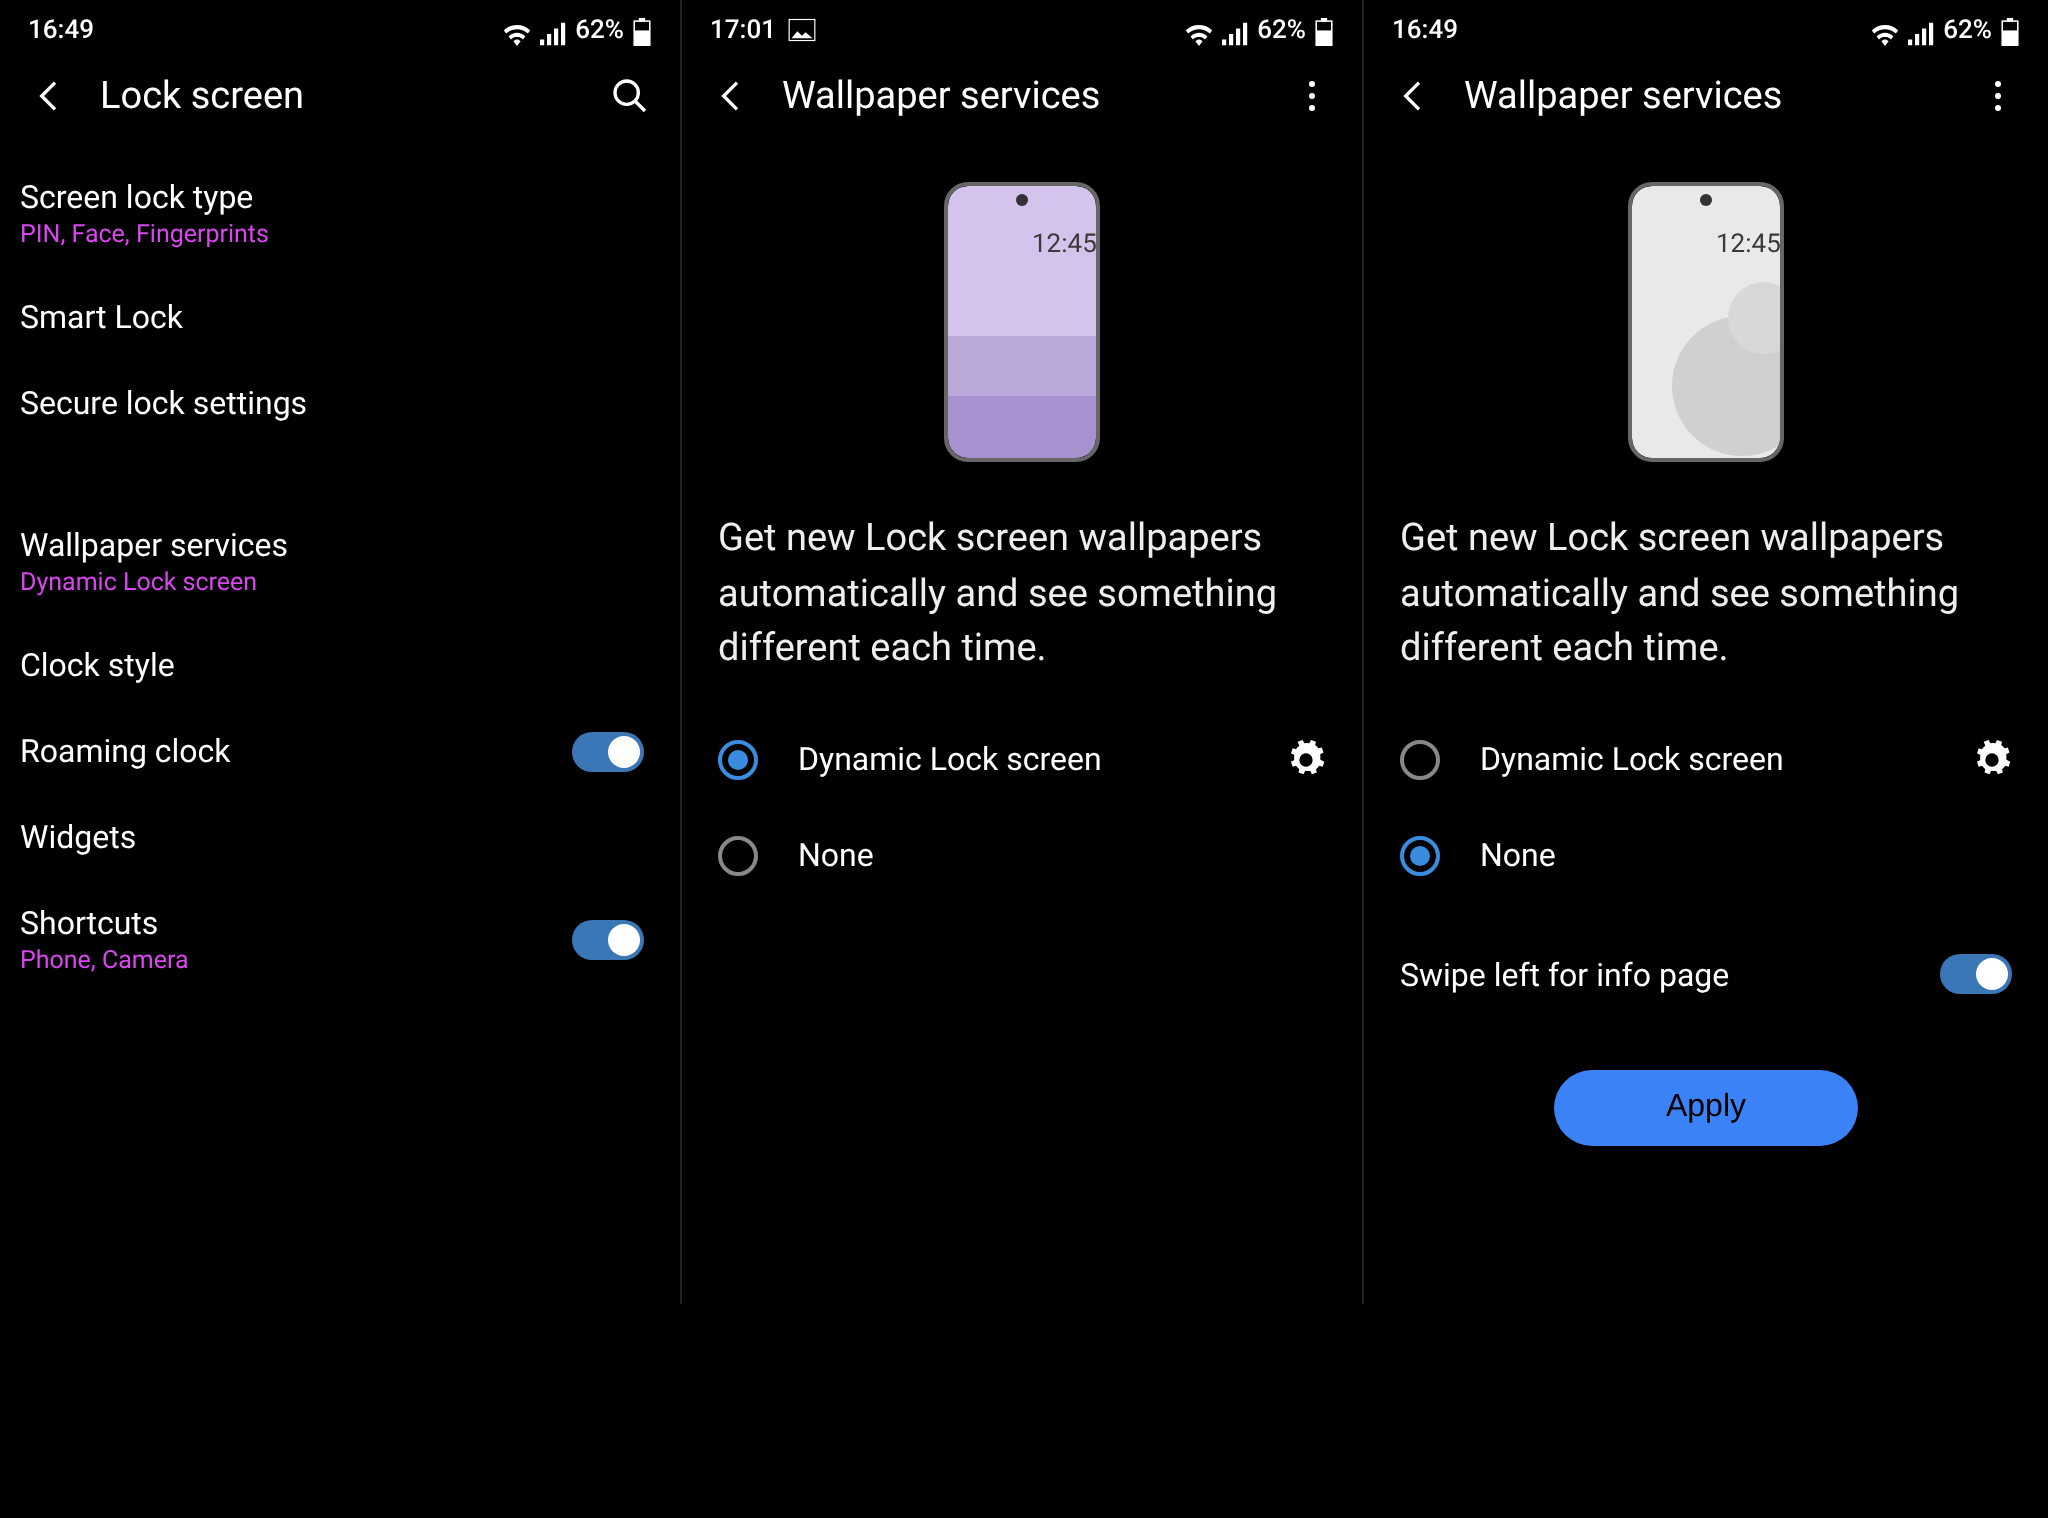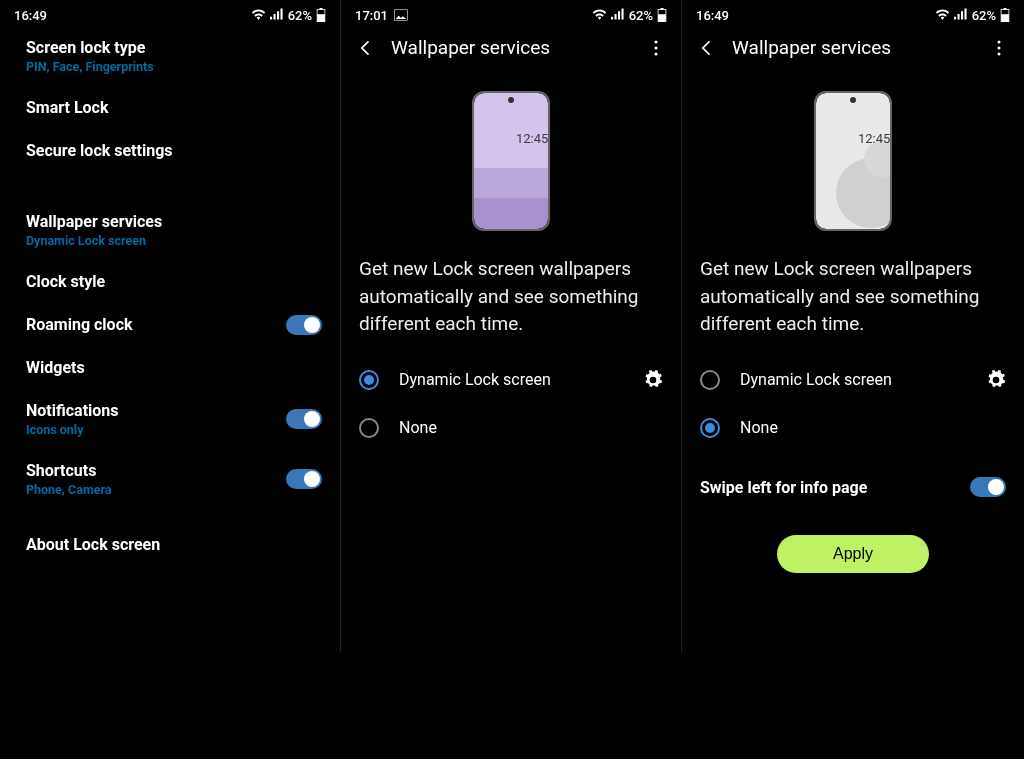--- a/index.html
+++ b/index.html
@@ -6,48 +6,48 @@
   html, body { background: #000; color: #fff; font-family: -apple-system, "Segoe UI", Roboto, Arial, sans-serif; }
   body { width: 1024px; height: 759px; display: flex; overflow: hidden; }
 
   .col { height: 652px; position: relative; background: #000; }
   .c1 { width: 341px; border-right: 1px solid #222; }
   .c2 { width: 341px; border-right: 1px solid #222; }
   .c3 { width: 342px; }
 
   
   .status { display: flex; justify-content: space-between; align-items: center; padding: 4px 14px 0 14px; height: 26px; font-size: 13px; font-weight: 500; }
-  .status .right { display: flex; align-items: flex-start; gap: 4px; }
+  .status .right { display: flex; align-items: flex-end; gap: 4px; }
   .status svg { display: block; }
 
   
   .header { display: flex; align-items: center; padding: 10px 14px 18px 14px; }
   .header .back { width: 22px; height: 22px; display: flex; align-items: center; justify-content: center; margin-right: 14px; cursor: pointer; }
   .header .title { font-size: 19px; font-weight: 400; flex: 1; }
   .header .action { width: 22px; height: 22px; display: flex; align-items: center; justify-content: center; cursor: pointer; }
-  .item { padding: 12px 26px; position: relative; font-weight: bold; }
+  .item { padding: 12px 10px; position: relative; }
   .item .label { font-size: 16px; }
-  .item .sub { font-size: 12.5px; color: #0369a1; margin-top: 2px; }
+  .item .sub { font-size: 12.5px; color: #d946ef; margin-top: 2px; }
   .sep { height: 14px; }
 
   
   .toggle { position: absolute; right: 18px; top: 50%; transform: translateY(-50%); width: 36px; height: 20px; border-radius: 12px; }
   .toggle .track { position: absolute; inset: 0; border-radius: 12px; }
   .toggle .knob { position: absolute; width: 16px; height: 16px; border-radius: 50%; top: 2px; }
   .toggle.on .track { background: #3a77b7; }
   .toggle.on .knob { right: 2px; background: #fff; }
   .toggle.off .track { border: 1.5px solid #888; background: transparent; }
   .toggle.off .knob { left: 2px; background: #888; }
 
   
   .mock-wrap { display:flex; justify-content:center; padding: 14px 0 24px 0; }
   .phone { width: 78px; height: 140px; border: 2px solid #666; border-radius: 12px; position: relative; overflow: hidden; background:#000; }
   .phone .notch { position:absolute; top:4px; left:50%; transform:translateX(-50%); width:6px; height:6px; background:#333; border-radius:50%; }
   .phone .screen { position:absolute; inset:0; border-radius:10px; overflow:hidden;}
-  .phone .time { position:absolute; top:38px; width:100%; text-align:center; font-size:13px; color:#3a3a3a; font-weight:400;padding-left:42px; }
+  .phone .time { position:absolute; top:22px; width:100%; text-align:center; font-size:13px; color:#3a3a3a; font-weight:400;padding-left:42px; }
   
   .ptheme .seg1 { position:absolute; top:0; left:0; right:0; height:55%; background:#d4c3ec; }
   .ptheme .seg2 { position:absolute; top:55%; left:0; right:0; height:22%; background:#bba8db; }
   .ptheme .seg3 { position:absolute; top:77%; left:0; right:0; bottom:0; background:#a791ce; }
   
   .gtheme { background:#e9e9e9;}
   .gtheme .c1c { position:absolute; width:70px; height:70px; border-radius:50%; background:#d0d0d0; left:20px; top:65px;}
   .gtheme .c2c { position:absolute; width:36px; height:36px; border-radius:50%; background:#d8d8d8; left:48px; top:48px;}
 
   
@@ -58,21 +58,21 @@
   .radio { width:20px; height:20px; border:2px solid #888; border-radius:50%; margin-right: 20px; position:relative; flex-shrink:0;}
   .radio.sel { border-color:#3a8dde; }
   .radio.sel::after { content:""; position:absolute; inset:3px; background:#3a8dde; border-radius:50%; }
   .radio-lbl { font-size:16px; flex:1; }
   .gear { width:20px; height:20px; cursor:pointer; }
 
   
 
   
   .apply-wrap { display:flex; justify-content:center; padding: 26px 0 0 0;}
-  .apply-btn { background:#bef264; color:#000; font-size:16px; padding: 10px 56px; border-radius: 24px; cursor:pointer; border:none;}
+  .apply-btn { background:#3b82f6; color:#000; font-size:16px; padding: 10px 56px; border-radius: 24px; cursor:pointer; border:none;}
 
 </style>
 </head>
 <body>
 
 <div class="col c1">
 
   <div class="status">
     <span>16:49</span>
     <span class="right">
@@ -84,20 +84,34 @@
         </svg>
       <span>62%</span>
       <svg width="10" height="14" viewBox="0 0 12 18">
           <rect x="4" y="0" width="4" height="2" fill="#fff"></rect>
           <rect x="1" y="2" width="10" height="16" stroke="#fff" fill="none"></rect>
           <rect x="1" y="8" width="10" height="10" fill="#fff"></rect>
         </svg>
     </span>
   </div>
 
+  <div class="header">
+    <div class="back">
+      <svg width="20" height="20" viewBox="0 0 24 24">
+          <path stroke="#fff" stroke-width="2" fill="none" d="M15 4l-8 8 8 8"></path>
+        </svg>
+    </div>
+    <div class="title">Lock screen</div>
+    <div class="action">
+      <svg width="20" height="20" viewBox="0 0 24 24">
+          <circle cx="10" cy="10" r="7" stroke="#fff" stroke-width="2" fill="none"></circle>
+          <path stroke="#fff" stroke-width="2" d="M15 15l6 6"></path>
+        </svg>
+    </div>
+  </div>
 
   <div class="item">
     <div class="label">Screen lock type</div>
     <div class="sub">PIN, Face, Fingerprints</div>
   </div>
   <div class="item">
     <div class="label">Smart Lock</div>
   </div>
   <div class="item">
     <div class="label">Secure lock settings</div>
@@ -117,43 +131,32 @@
   </div>
   <div class="item">
     <div class="label">Roaming clock</div>
     <div class="toggle on">
         <div class="track"></div>
         <div class="knob"></div>
       </div>
   </div>
   <div class="item">
     <div class="label">Widgets</div>
-  </div>
-  <div class="item">
-    <div class="label">Notifications</div>
-    <div class="sub">Icons only</div>
-    <div class="toggle on">
-        <div class="track"></div>
-        <div class="knob"></div>
-      </div>
   </div>
   <div class="item">
     <div class="label">Shortcuts</div>
     <div class="sub">Phone, Camera</div>
     <div class="toggle on">
         <div class="track"></div>
         <div class="knob"></div>
       </div>
   </div>
 
   <div class="sep"></div>
 
-  <div class="item">
-    <div class="label">About Lock screen</div>
-  </div>
 </div>
 
 <div class="col c2">
 
   <div class="status">
     <span style="display:flex;align-items:center;gap:6px;">
       <span>17:01</span>
       <svg width="14" height="12" viewBox="0 0 24 20">
           <rect x="1" y="1" width="22" height="18" stroke="#fff" fill="none"></rect>
           <path fill="#fff" d="M3 17l5-6 4 4 3-3 6 5z"></path>

